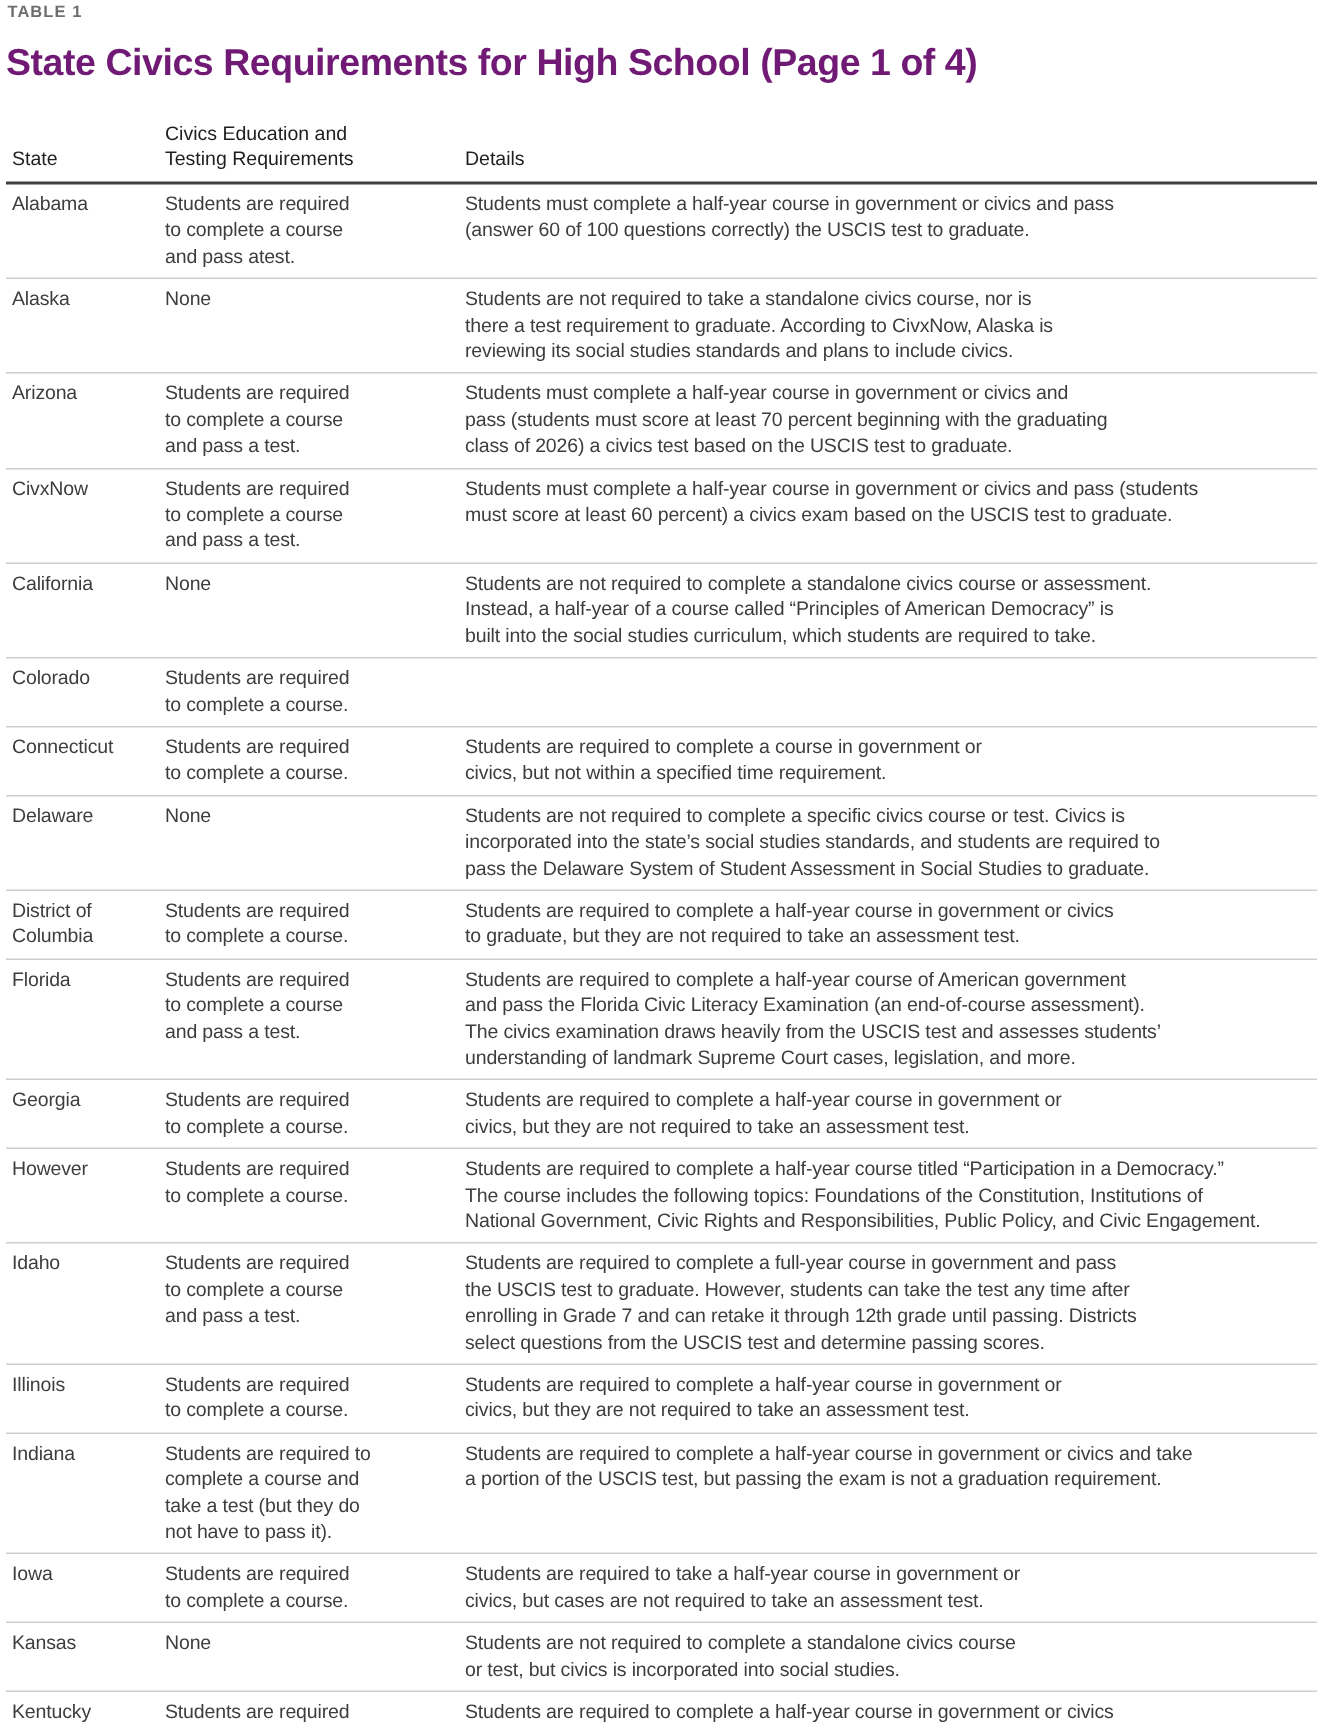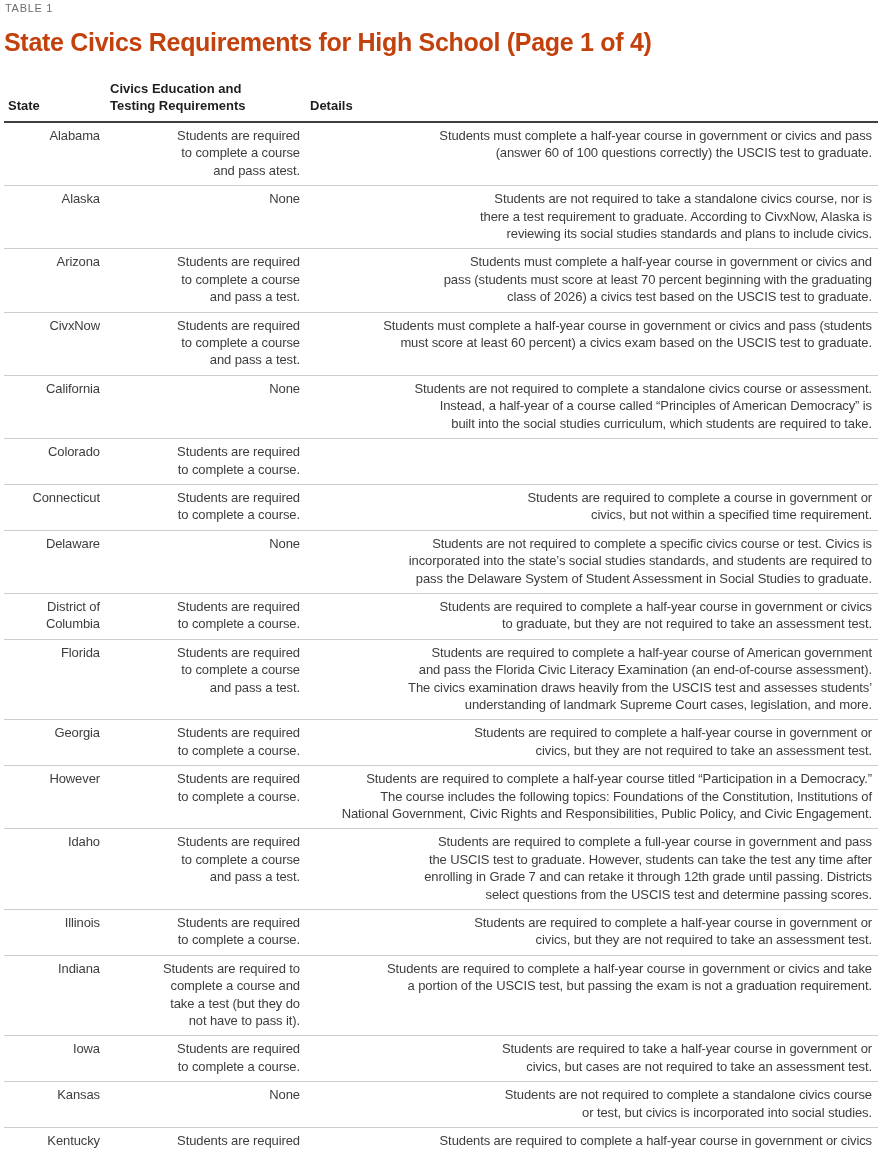--- a/index.html
+++ b/index.html
@@ -11,59 +11,59 @@
     overflow: hidden;
     font-family: "Liberation Sans", sans-serif;
     color: #3d3d3d;
   }
   .page { padding: 2px 6px 0 4px; }
   .eyebrow {
     font-size: 11px;
     letter-spacing: 0.7px;
     color: #6e6e6e;
     padding-left: 1px;
+    font-weight: bold;
   }
   .title {
     margin-top: 14px;
     font-size: 25px;
     font-weight: bold;
     letter-spacing: -0.3px;
-    color: #c2410c;
+    color: #701a75;
   }
   .tbl { margin-top: 24px; }
   .hdr-row, .row {
     display: grid;
     grid-template-columns: 102px 200px 1fr;
   }
   .hdr-row {
     align-items: end;
     border-bottom: 2px solid #3f3f3f;
     padding-bottom: 7px;
   }
   .hdr-cell {
     font-size: 13px;
-    font-weight: bold;
+    font-weight: normal;
     line-height: 16.5px;
     color: #1e1e1e;
     white-space: pre-line;
     padding-left: 4px;
     padding-right: 6px;
   }
   .row {
     border-bottom: 1px solid #cdcdcd;
     padding: 4px 0 6px;
   }
   .cell {
     font-size: 13px;
     line-height: 17.4px;
     letter-spacing: -0.1px;
     white-space: pre-line;
     padding-left: 4px;
     padding-right: 6px;
-    text-align: right;
   }
 </style>
 </head>
 <body>
 
 <div class="page">
 
   <div class="eyebrow">TABLE 1</div>
 
   <h1 class="title">State Civics Requirements for High School (Page 1 of 4)</h1>

